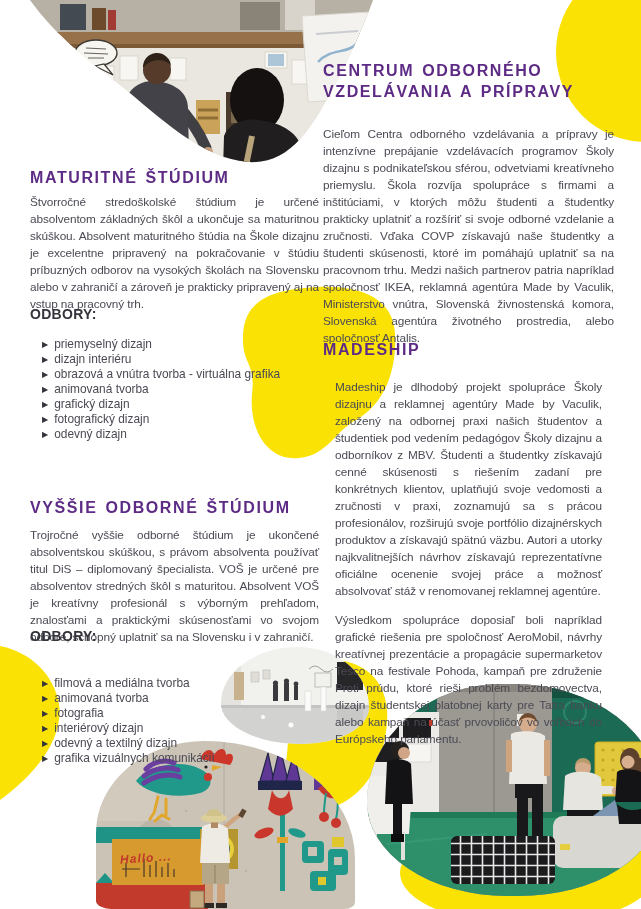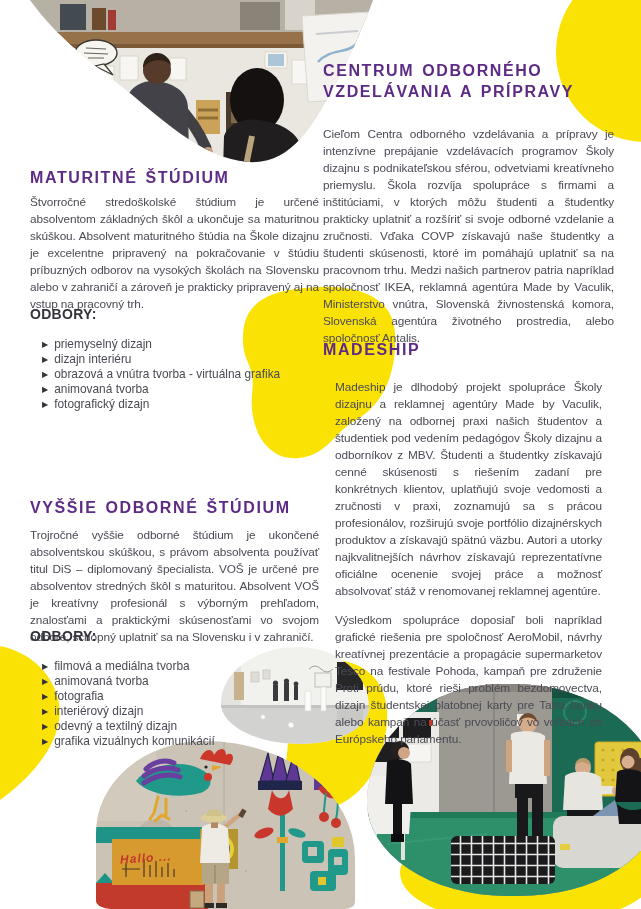--- a/index.html
+++ b/index.html
@@ -328,30 +328,32 @@
 
   <p class="abs body-text" style="left:30px;top:194px;width:289px;z-index:3;">Štvorročné stredoškolské štúdium je určené absolventom základných škôl a ukončuje sa maturitnou skúškou. Absolvent maturitného štúdia na Škole dizajnu je excelentne pripravený na pokračovanie v štúdiu príbuzných odborov na vysokých školách na Slovensku alebo v zahraničí a zároveň je prakticky pripravený aj na vstup na pracovný trh.</p>
 
   <h3 class="abs odbory-label" style="left:30px;top:306px;z-index:3;">ODBORY:</h3>
 
   <ul class="abs odbory" style="left:30px;top:325px;z-index:3;">
       <li><span class="tri">▶</span><span>priemyselný dizajn</span></li>
       <li><span class="tri">▶</span><span>dizajn interiéru</span></li>
       <li><span class="tri">▶</span><span>obrazová a vnútra tvorba - virtuálna grafika</span></li>
       <li><span class="tri">▶</span><span>animovaná tvorba</span></li>
+      <li><span class="tri">▶</span><span>grafický dizajn</span></li>
       <li><span class="tri">▶</span><span>fotografický dizajn</span></li>
+      <li><span class="tri">▶</span><span>odevný dizajn</span></li>
     </ul>
 
   <h2 class="abs section-title" style="left:30px;top:497px;z-index:3;">VYŠŠIE ODBORNÉ ŠTÚDIUM</h2>
 
   <p class="abs body-text" style="left:30px;top:527px;width:289px;z-index:3;">Trojročné vyššie odborné štúdium je ukončené absolventskou skúškou, s právom absolventa používať titul DiS – diplomovaný špecialista. VOŠ je určené pre absolventov stredných škôl s maturitou. Absolvent VOŠ je kreatívny profesionál s výborným prehľadom, znalosťami a praktickými skúsenosťami vo svojom odbore, schopný uplatniť sa na Slovensku i v zahraničí.</p>
 
   <h3 class="abs odbory-label" style="left:30px;top:628px;z-index:3;">ODBORY:</h3>
 
-  <ul class="abs odbory" style="left:30px;top:647px;z-index:3;">
+  <ul class="abs odbory" style="left:30px;top:664px;z-index:3;">
       <li><span class="tri">▶</span><span>filmová a mediálna tvorba</span></li>
       <li><span class="tri">▶</span><span>animovaná tvorba</span></li>
       <li><span class="tri">▶</span><span>fotografia</span></li>
       <li><span class="tri">▶</span><span>interiérový dizajn</span></li>
       <li><span class="tri">▶</span><span>odevný a textilný dizajn</span></li>
       <li><span class="tri">▶</span><span>grafika vizuálnych komunikácií</span></li>
     </ul>
 
   <h2 class="abs section-title" style="left:323px;top:60px;z-index:3;">
     <span>CENTRUM ODBORNÉHO</span><br>

